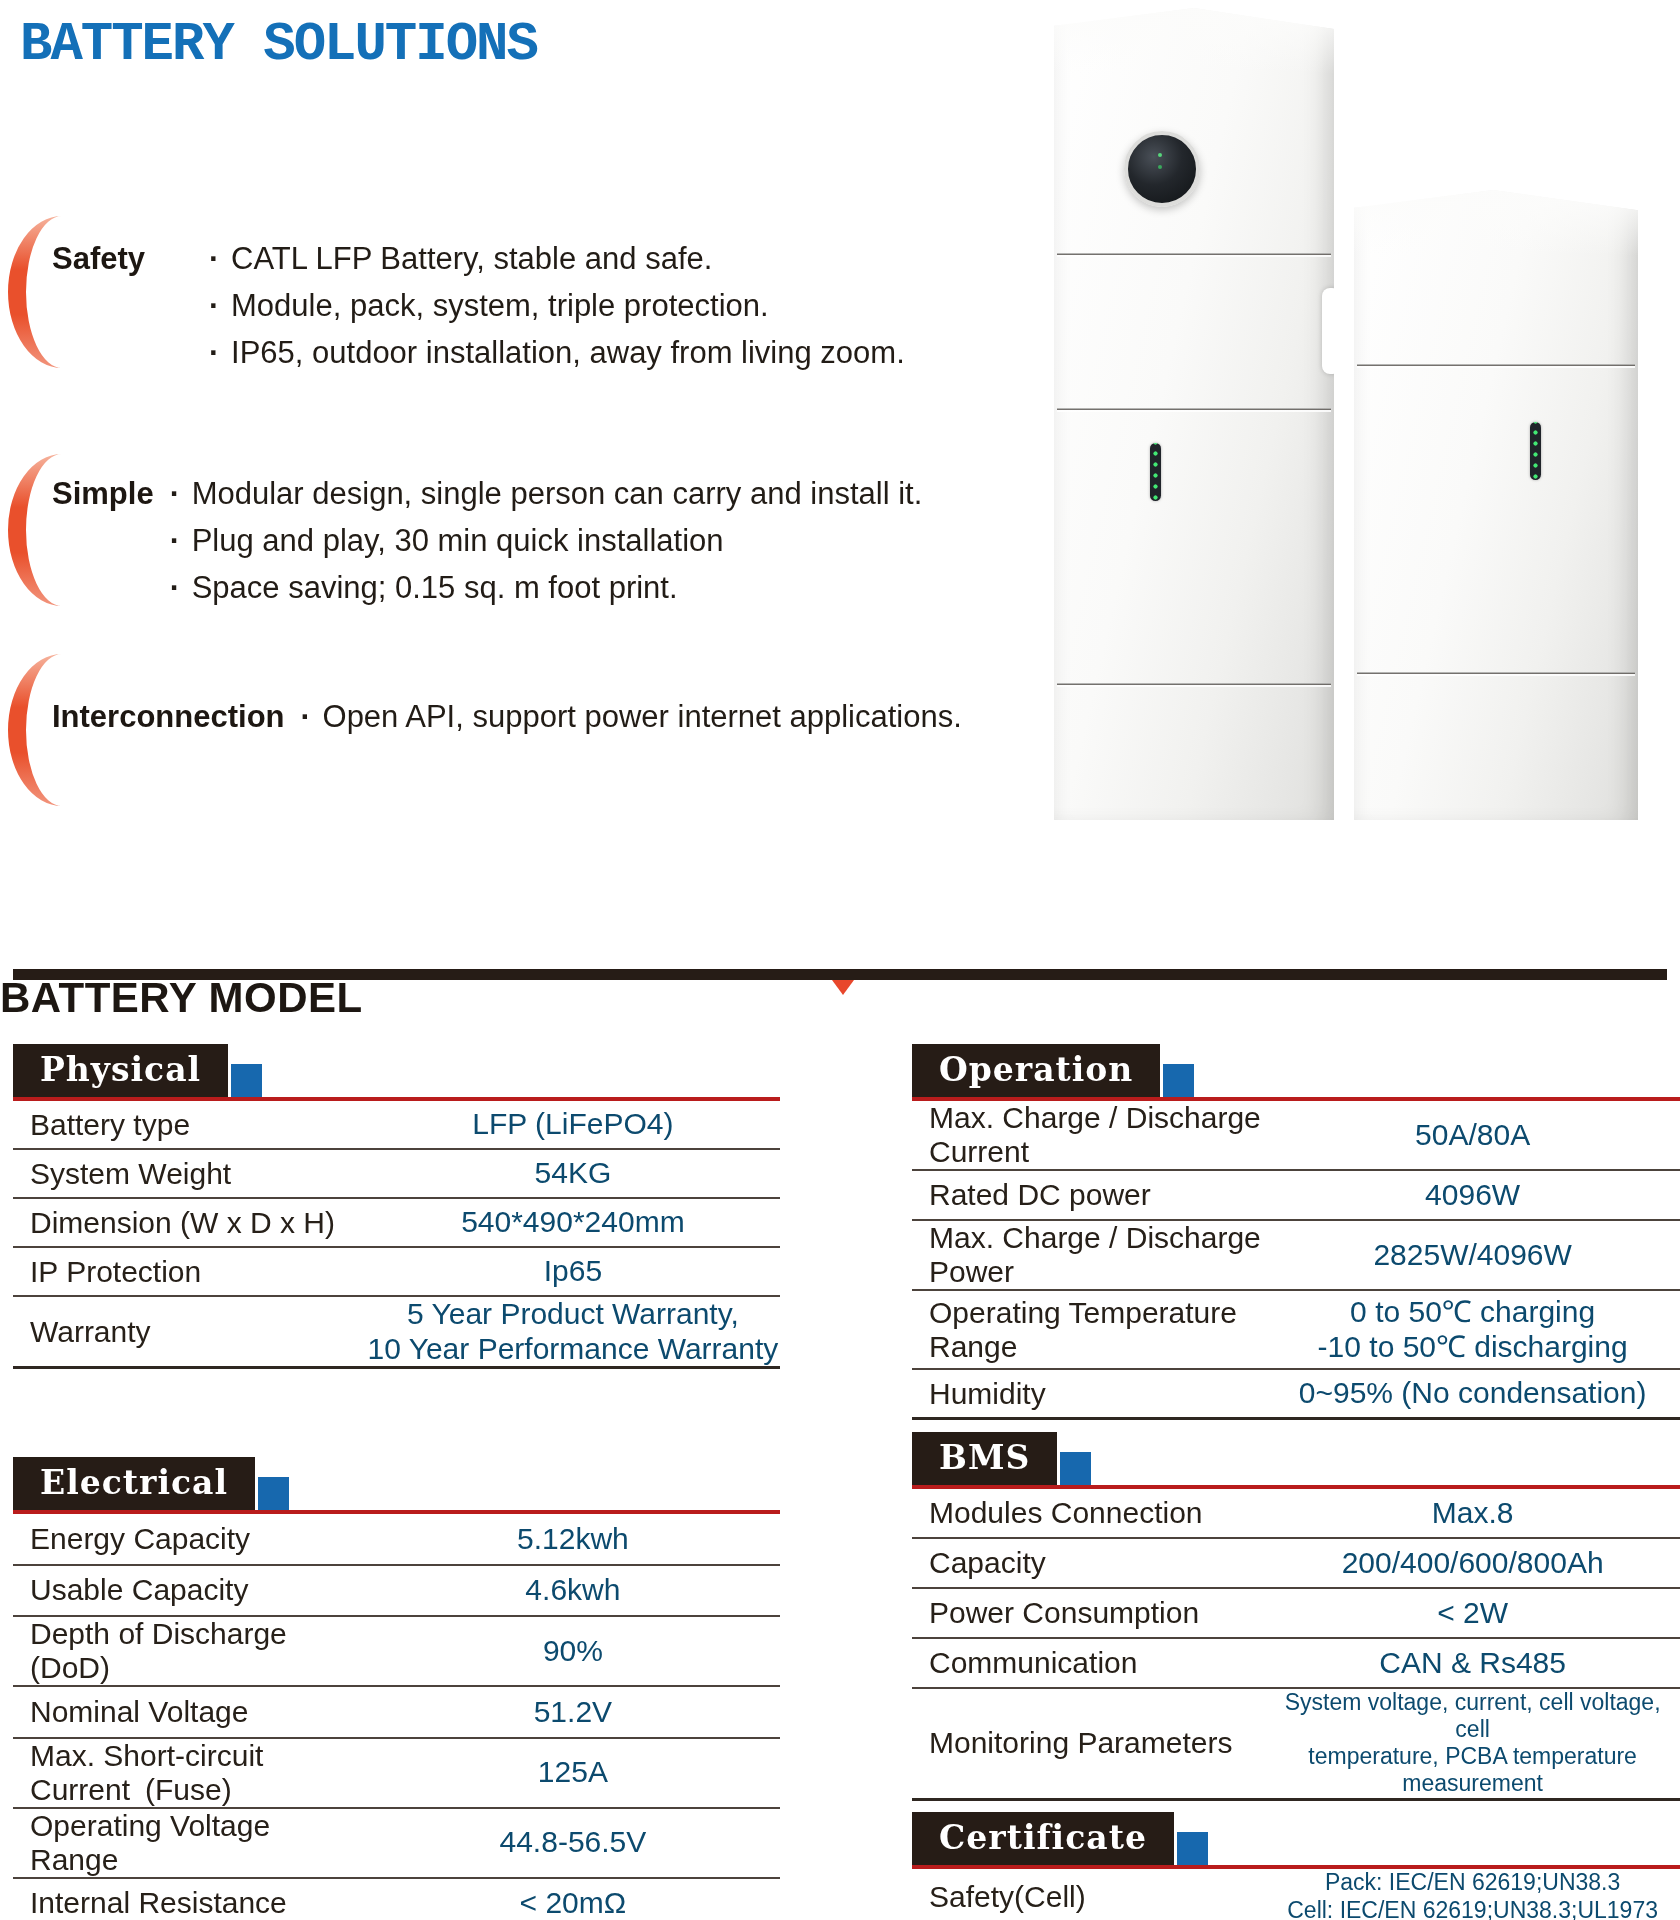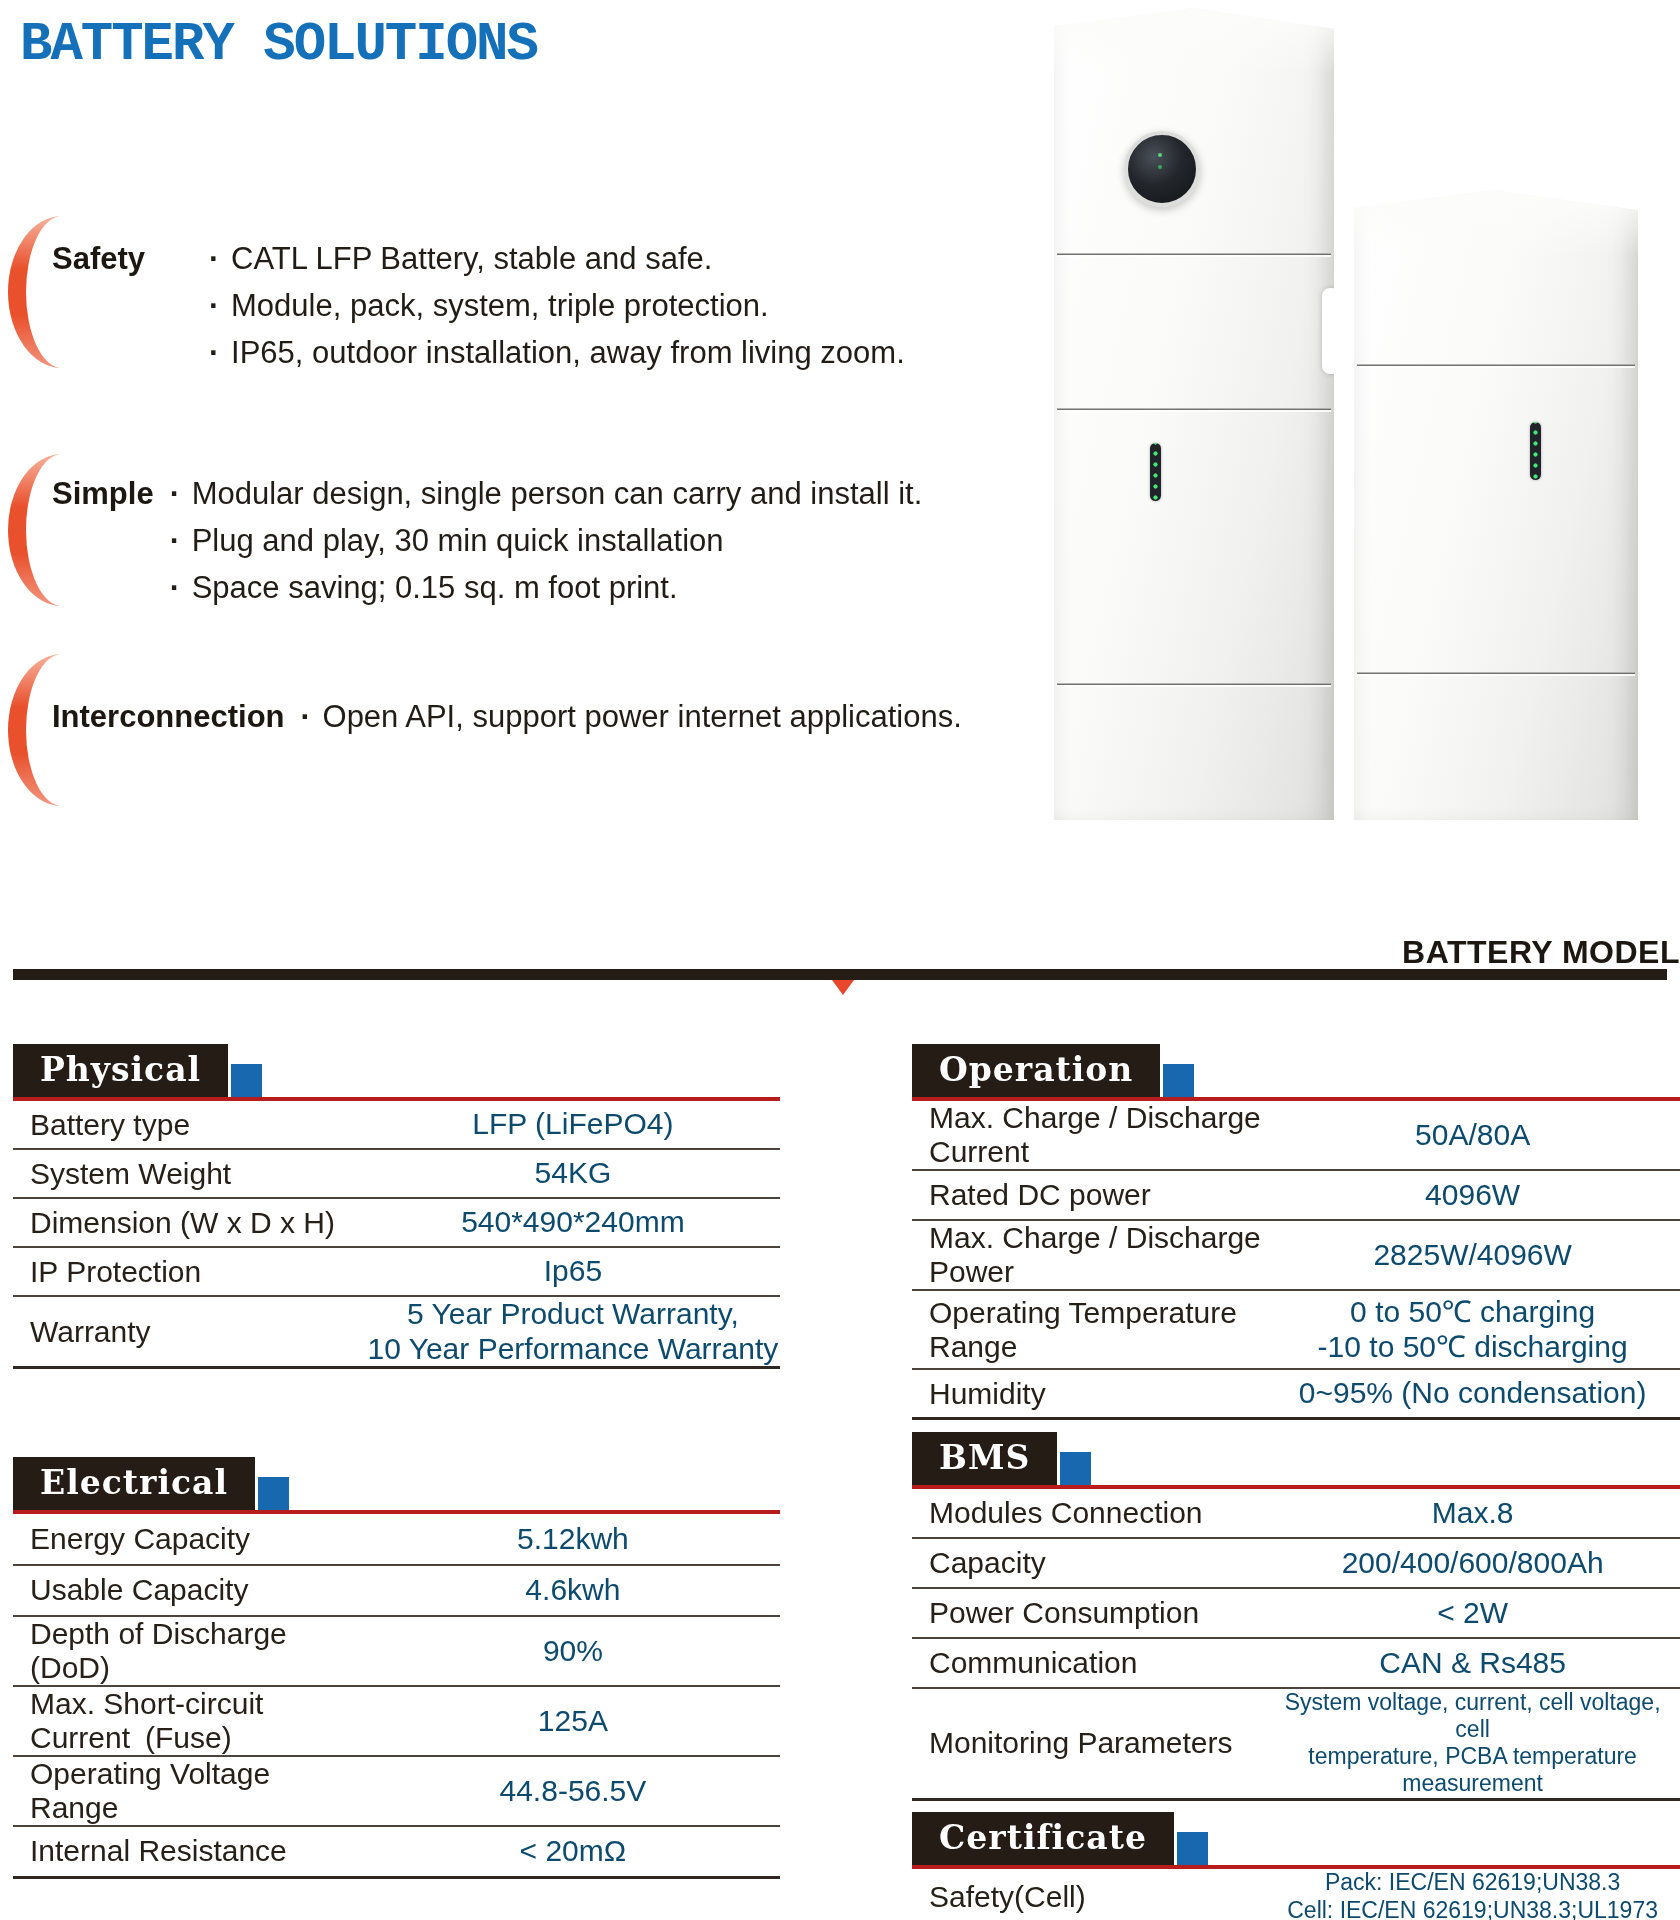--- a/index.html
+++ b/index.html
@@ -37,22 +37,22 @@
   .u-display .specks{position:absolute;left:30px;top:18px;width:4px;height:4px;border-radius:50%;
              background:#57d67b;box-shadow:0 12px 0 0 #3aa85c;}
   .u-led{position:absolute;width:11px;height:58px;border-radius:6px;background:#20242a;
          box-shadow:0 0 3px rgba(0,0,0,.3);
          background-image:radial-gradient(circle,#42e873 1.8px,rgba(0,0,0,0) 2.4px);
          background-size:11px 11px;background-position:0 5px;background-repeat:repeat-y;}
   .u-notch{position:absolute;right:-6px;width:18px;height:86px;background:#ffffff;border-radius:8px;
            box-shadow:0 0 5px rgba(0,0,0,.18);}
 
   
-  .sec-heading{position:absolute;left:0;top:934px;width:100%;text-align:right;
-               font-size:32px;font-weight:bold;color:#1d1712;letter-spacing:.5px;}
+  .sec-heading{position:absolute;left:0;top:974px;width:100%;text-align:left;
+               font-size:42px;font-weight:bold;color:#1d1712;letter-spacing:.5px;}
   .sec-bar{position:absolute;left:13px;top:969px;width:1654px;height:11px;background:var(--header-dark);}
   .sec-tri{position:absolute;left:832px;top:980px;width:0;height:0;
            border-left:11px solid transparent;border-right:11px solid transparent;
            border-top:15px solid var(--accent-red);}
 
   
   .tbl{position:absolute;width:767px;}
   .tbl-operation,.tbl-bms,.tbl-certificate{left:912px;width:768px;}
   .tbl-physical{left:13px;top:1040px;}
   .tbl-electrical{left:13px;top:1453px;}
@@ -214,20 +214,24 @@
         </div>
         <div class="t-row">
           <div class="t-label">Usable Capacity</div>
           <div class="t-value">4.6kwh</div>
         </div>
         <div class="t-row">
           <div class="t-label">Depth of Discharge (DoD)</div>
           <div class="t-value">90%</div>
         </div>
         <div class="t-row">
+          <div class="t-label">Nominal Voltage</div>
+          <div class="t-value">51.2V</div>
+        </div>
+        <div class="t-row">
           <div class="t-label">Max. Short-circuit Current (Fuse)</div>
           <div class="t-value">125A</div>
         </div>
         <div class="t-row">
           <div class="t-label">Operating Voltage Range</div>
           <div class="t-value">44.8-56.5V</div>
         </div>
         <div class="t-row">
           <div class="t-label">Internal Resistance</div>
           <div class="t-value">&lt; 20mΩ</div>

